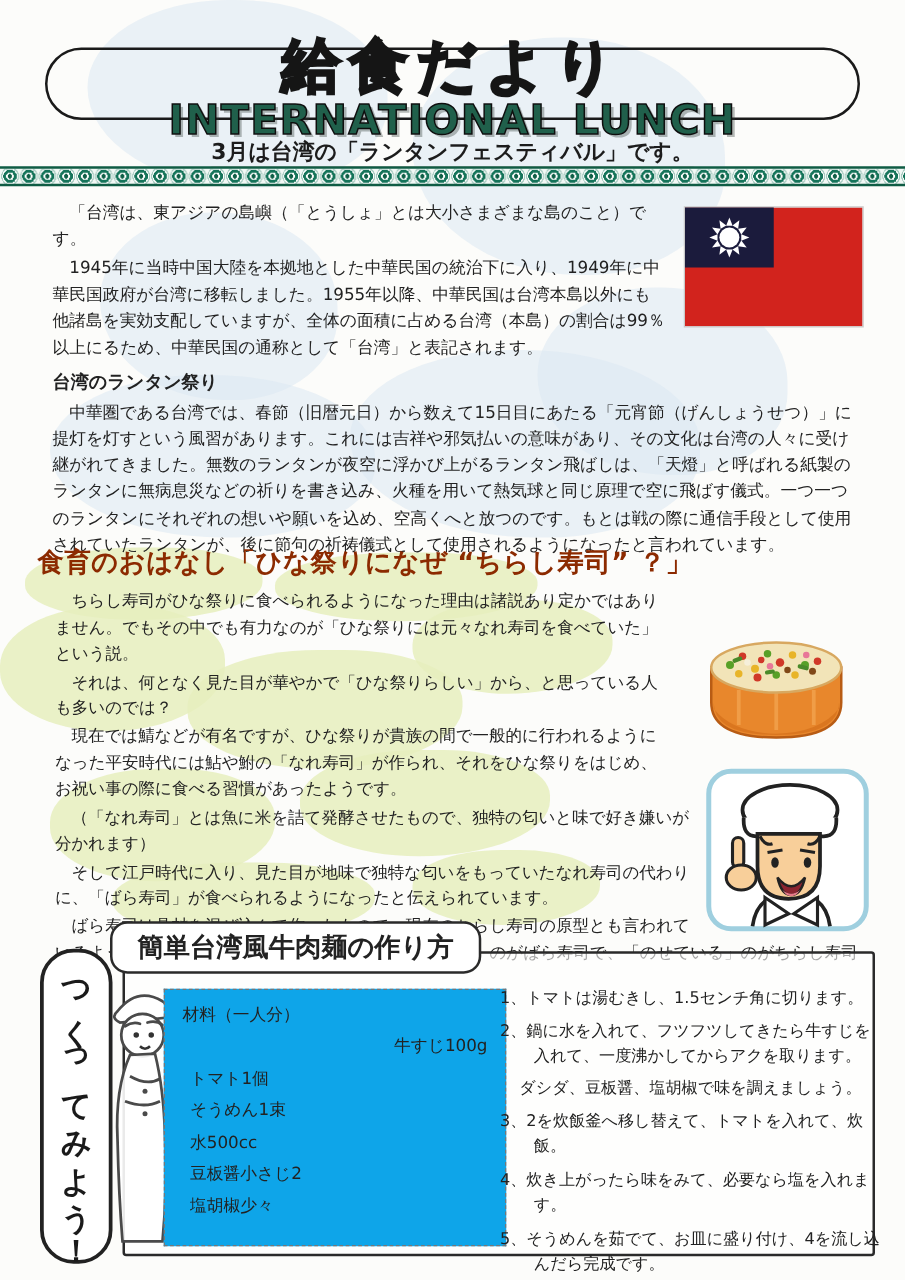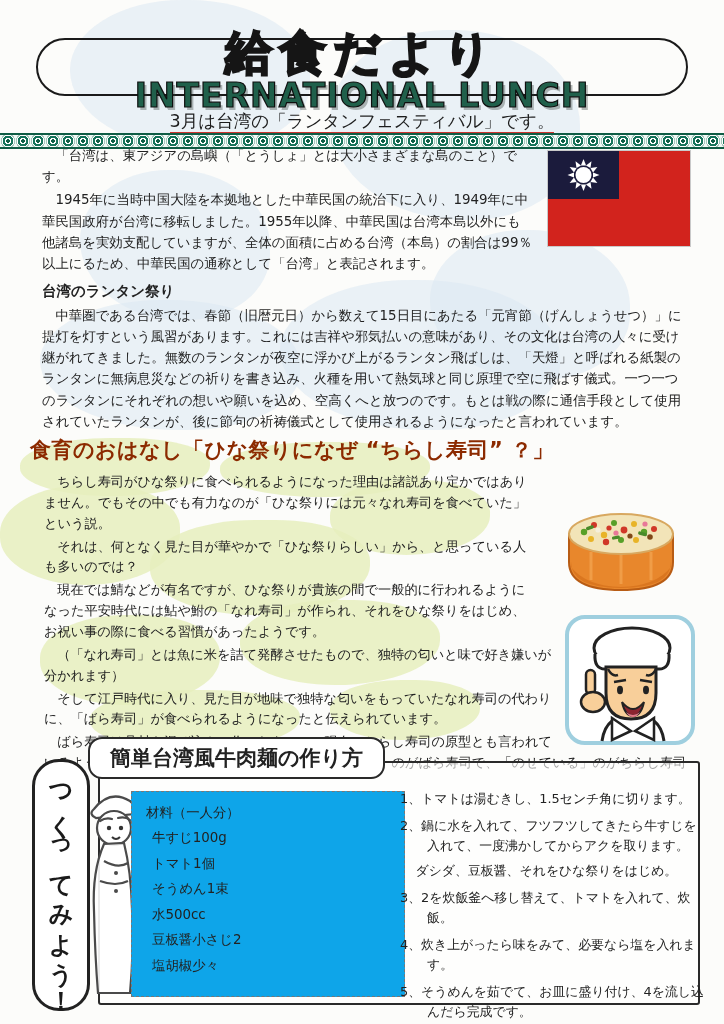--- a/index.html
+++ b/index.html
@@ -19,32 +19,32 @@
     border:2.5px solid #1a1a1a;border-radius:30px;background:transparent;}
   .page-title{position:absolute;left:0;top:22px;width:724px;text-align:center;
     font-size:47px;font-weight:900;letter-spacing:7px;color:#fff;
     -webkit-text-stroke:2.4px #151515;
     text-shadow:0 0 1px #151515;}
   .subtitle-en{position:absolute;left:0;top:76px;width:724px;text-align:center;
     font-size:33px;font-weight:900;letter-spacing:1px;color:#20604b;
     -webkit-text-stroke:1.2px #0e0e0e;
     text-shadow:2.5px 2.5px 0 rgba(50,60,55,.35);}
   .subtitle-jp{position:absolute;left:0;top:109px;width:724px;text-align:center;
-    font-size:17.5px;font-weight:400;color:#1c1c1c;}
+    font-size:17.5px;font-weight:700;color:#1c1c1c;}
   .subtitle-jp span{border-bottom:2.5px solid #cf3430;padding-bottom:1px;}
   
   .chain{position:absolute;left:0;top:133px;width:724px;height:16px;z-index:2;box-sizing:border-box;
     background-color:#f2f8f5;
     background-image:radial-gradient(circle at 8px 6px,
       #0e5f46 0 1.8px,#ffffff 1.8px 3.1px,#15745a 3.1px 5.3px,
       #ffffff 5.3px 6.2px,rgba(21,116,90,.35) 6.2px 7.2px,transparent 7.2px);
     background-size:15px 12px;background-position:0 0;
     border-top:2px solid #0f5c44;border-bottom:2px solid #0f5c44;}
   
-  .content1{position:absolute;left:42px;top:145px;width:650px;z-index:1;
+  .content1{position:absolute;left:42px;top:160px;width:650px;z-index:1;
     font-size:13.4px;line-height:1.58;}
   .flag{float:right;width:142px;height:95px;margin:6px 2px 8px 14px;
     position:relative;background:#d2231d;outline:1px solid #c9c9c9;}
   .flag .canton{position:absolute;left:0;top:0;width:71px;height:48px;background:#1b1b3c;}
   .flag svg{position:absolute;left:0;top:0;}
   .para{margin:0 0 2px 0;}
   .lantern-heading{font-weight:700;font-size:14.5px;margin:6px 0 2px 0;}
   
   .shokuiku{position:absolute;left:30px;top:436px;width:666px;z-index:1;}
   .sk-heading{font-size:21px;font-weight:800;color:#8c2a00;letter-spacing:.5px;}
@@ -209,28 +209,28 @@
         <path d="M26 100 q16 6 28 0" fill="none"></path>
       </g>
       <circle cx="42" cy="92" r="2" fill="#4a4a4a"></circle>
       <circle cx="42" cy="110" r="2" fill="#4a4a4a"></circle>
     </svg>
   </div>
   <div class="recipe-box"></div>
   <div class="recipe-title">簡単台湾風牛肉麺の作り方</div>
   <div class="ingredients">
     <div>材料（一人分）</div>
-    <div style="padding-left:6px;">牛すじ100g</div>
+    <div style="padding-left:6px;text-align:right;">牛すじ100g</div>
     <div style="padding-left:6px;">トマト1個</div>
     <div style="padding-left:6px;">そうめん1束</div>
     <div style="padding-left:6px;">水500cc</div>
     <div style="padding-left:6px;">豆板醤小さじ2</div>
     <div style="padding-left:6px;">塩胡椒少々</div>
   </div>
   <div class="steps">
     <div class="step">1、トマトは湯むきし、1.5センチ角に切ります。</div>
     <div class="step">2、鍋に水を入れて、フツフツしてきたら牛すじを入れて、一度沸かしてからアクを取ります。</div>
-    <div class="substep">ダシダ、豆板醤、それをひな祭りをはじめ。</div>
+    <div class="substep">ダシダ、豆板醤、塩胡椒で味を調えましょう。</div>
     <div class="step">3、2を炊飯釜へ移し替えて、トマトを入れて、炊飯。</div>
     <div class="step">4、炊き上がったら味をみて、必要なら塩を入れます。</div>
     <div class="step">5、そうめんを茹でて、お皿に盛り付け、4を流し込んだら完成です。</div>
   </div>
 </div>
 
 </body></html>

